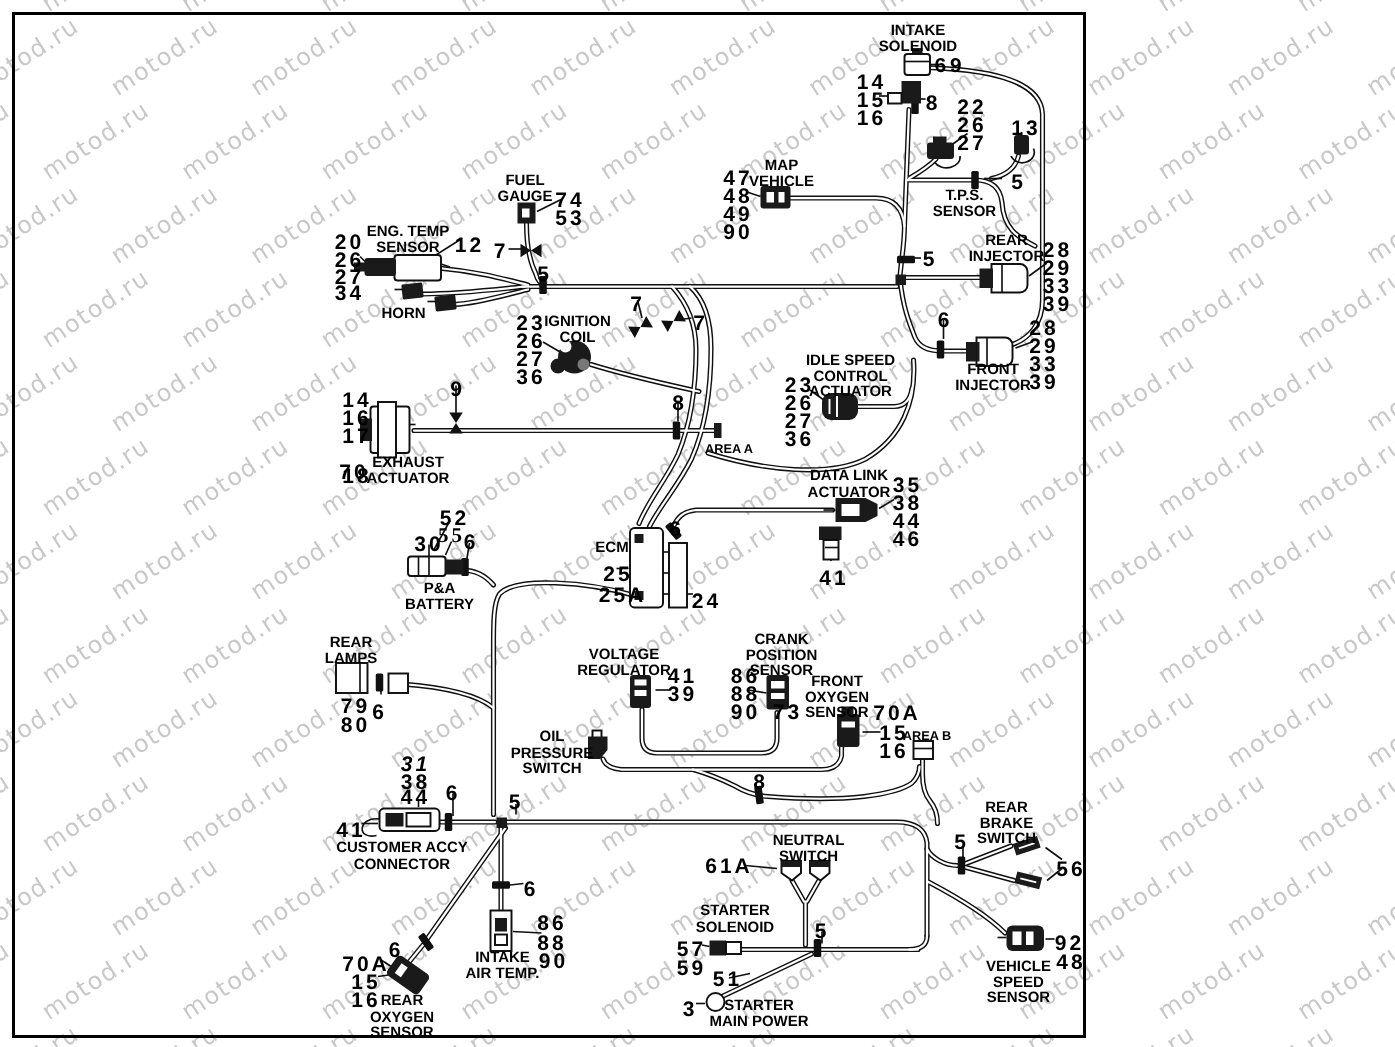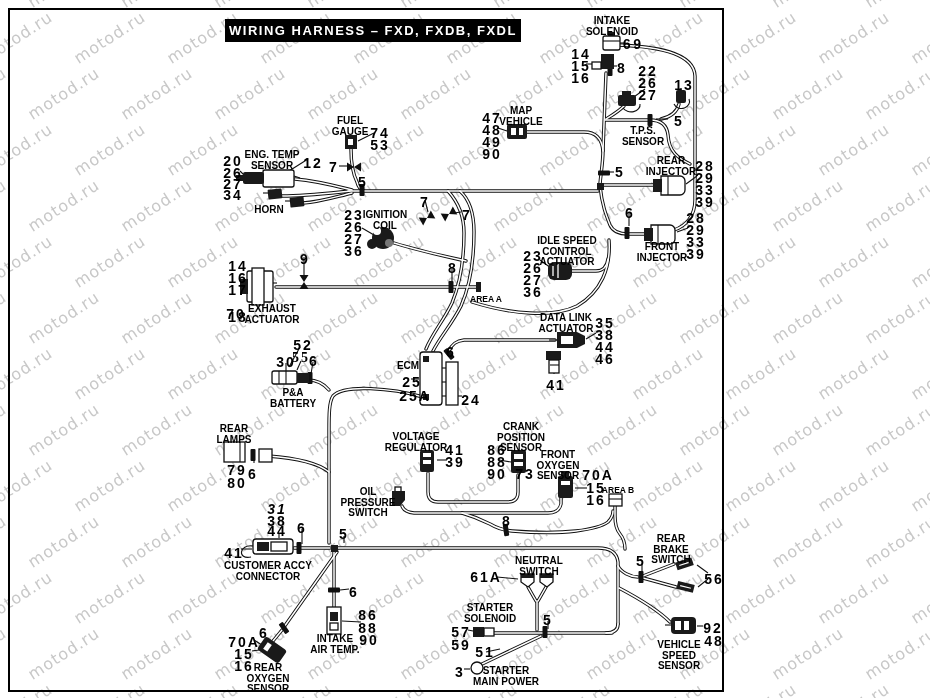--- a/index.html
+++ b/index.html
@@ -558,21 +558,20 @@
         <rect class="ic" x="330" y="623" width="8" height="7"></rect>
       </g>
       <g transform="rotate(-55 272 650)">
         <rect class="icf" x="264" y="637" width="16" height="26" rx="3"></rect>
         <rect x="268" y="642" width="8" height="5" fill="#fff"></rect>
       </g>
     </g>
   </svg>
 
   <div id="frame"></div>
-  <div id="titlebox">WIRING HARNESS – FXD, FXDB, FXDL</div>
   <div id="labels">
       <div class="lbl" style="left: 612px; top: 16px;">INTAKE
 SOLENOID</div>
       <div class="lbl" style="left: 643px; top: 126px;">T.P.S.
 SENSOR</div>
       <div class="lbl" style="left: 671px; top: 156px;">REAR
 INJECTOR</div>
       <div class="lbl" style="left: 662px; top: 242px;">FRONT
 INJECTOR</div>
       <div class="lbl" style="left: 521px; top: 106px;">MAP

